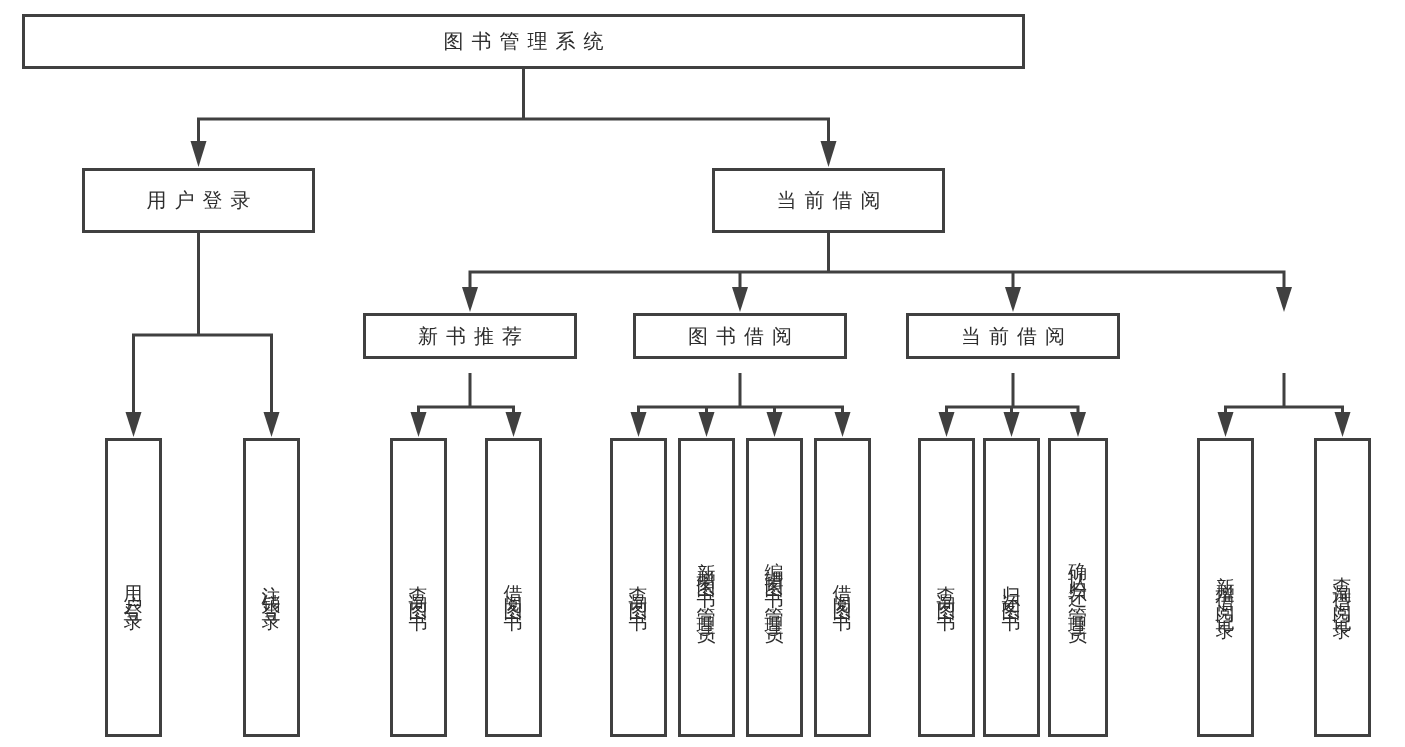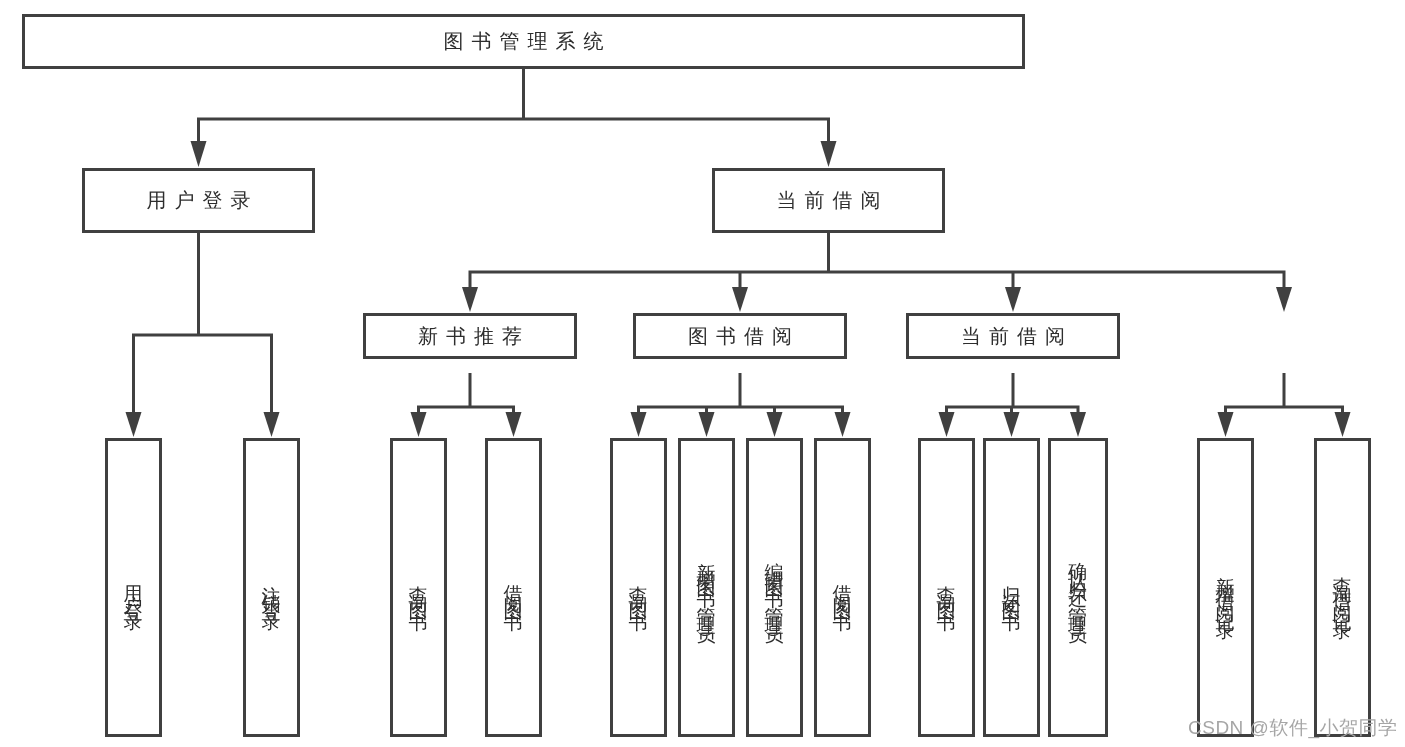--- a/index.html
+++ b/index.html
@@ -189,15 +189,14 @@
     <span class="vlabel">确认归还（管理员）</span>
   </div>
 
   <div class="box leaf vbox lf-5a">
     <span class="vlabel">新增借阅记录</span>
   </div>
   <div class="box leaf vbox lf-5b">
     <span class="vlabel">查询借阅记录</span>
   </div>
 
-  <div class="watermark">CSDN @软件_小贺同学</div>
 
 </div>
 
 </body></html>

